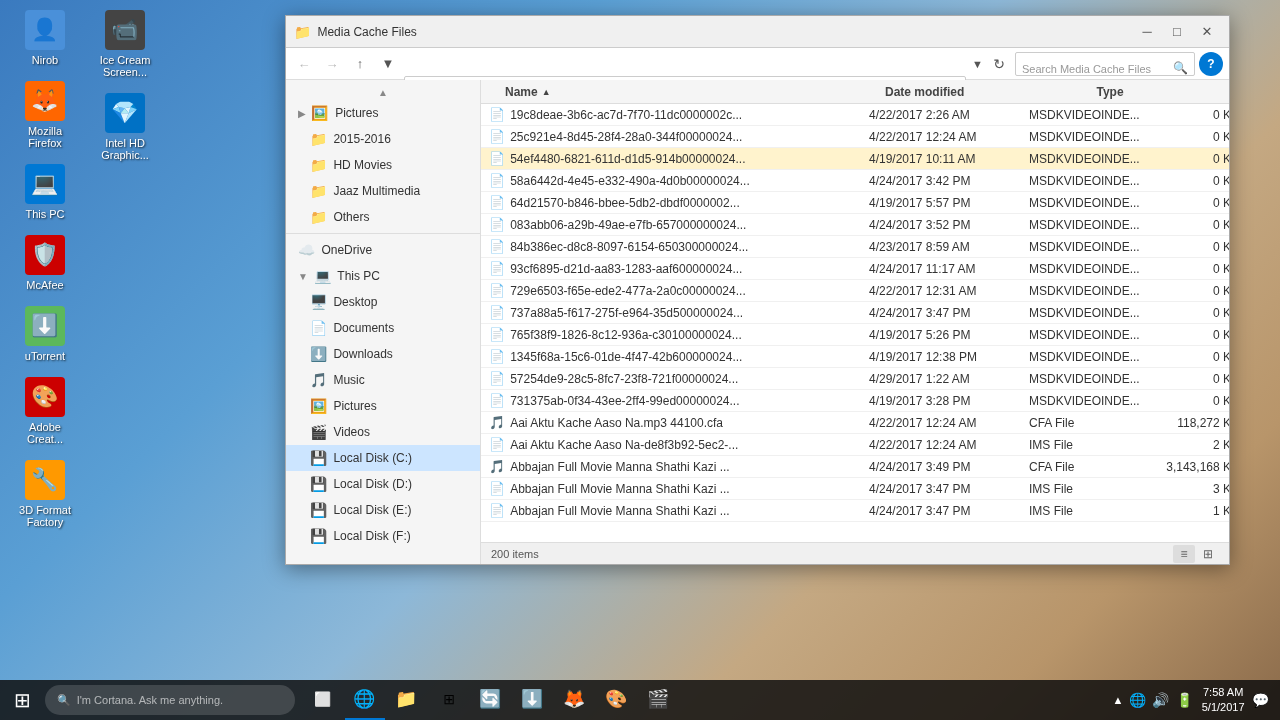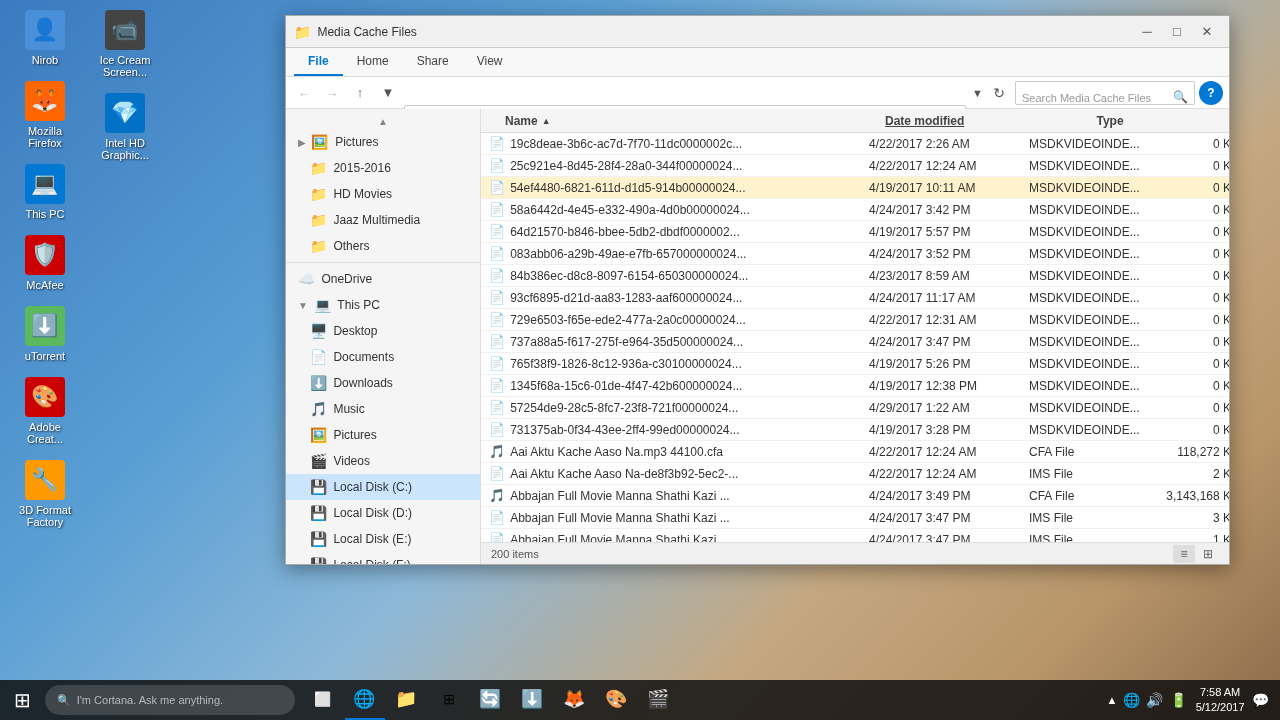--- a/index.html
+++ b/index.html
@@ -292,21 +292,21 @@
       align-items: center;
       background: #f5f5f5;
       border-bottom: 1px solid #ddd;
       padding: 0 8px;
       height: 24px;
       font-size: 12px;
       font-weight: 600;
       color: #444;
     }
     .col-name { flex: 0 0 380px; cursor: pointer; display: flex; align-items: center; gap: 4px; margin-left: 16px; }
-    .col-date { flex: 0 0 160px; cursor: pointer; display: flex; align-items: center; gap: 4px; text-decoration: underline; }
+    .col-date { flex: 0 0 160px; cursor: pointer; display: flex; align-items: center; gap: 4px; }
     .col-type { flex: 0 0 130px; cursor: pointer; display: flex; align-items: center; gap: 4px; justify-content: center; }
     .col-size { flex: 0 0 80px; cursor: pointer; display: flex; align-items: center; gap: 4px; text-align: right; justify-content: flex-end; }
     .file-list {
       flex: 1;
       overflow-y: scroll;
       overflow-x: hidden;
     }
     .file-row {
       display: flex;
       align-items: center;
@@ -404,28 +404,20 @@
     <div class="title-bar">
       <span class="title-bar-icon">📁</span>
       <span class="title-bar-title">Media Cache Files</span>
       <div class="title-bar-controls">
         <div class="title-btn">─</div>
         <div class="title-btn">□</div>
         <div class="title-btn close">✕</div>
       </div>
     </div>
 
-    <div class="ribbon">
-      <div class="ribbon-tabs">
-        <div class="ribbon-tab active">File</div>
-        <div class="ribbon-tab">Home</div>
-        <div class="ribbon-tab">Share</div>
-        <div class="ribbon-tab">View</div>
-      </div>
-    </div>
 
     <div class="address-bar">
       <div class="nav-btn disabled">←</div>
       <div class="nav-btn disabled">→</div>
       <div class="nav-btn">↑</div>
       <div class="nav-btn">▼</div>
       <div class="breadcrumb-bar">
         <span class="breadcrumb-item">Users</span>
         <span class="breadcrumb-sep">›</span>
         <span class="breadcrumb-item">Nirob</span>
@@ -754,19 +746,19 @@
     </div>
     <div class="taskbar-tray">
       <div class="tray-icons">
         <span style="font-size:11px;">▲</span>
         <span>🌐</span>
         <span>🔊</span>
         <span>🔋</span>
       </div>
       <div class="tray-time">
         <div>7:58 AM</div>
-        <div>5/12/2017</div>
+        <div>5/1/2017</div>
       </div>
       <span style="font-size:14px;">💬</span>
     </div>
   </div>
 
 </div>
 
 </body></html>

